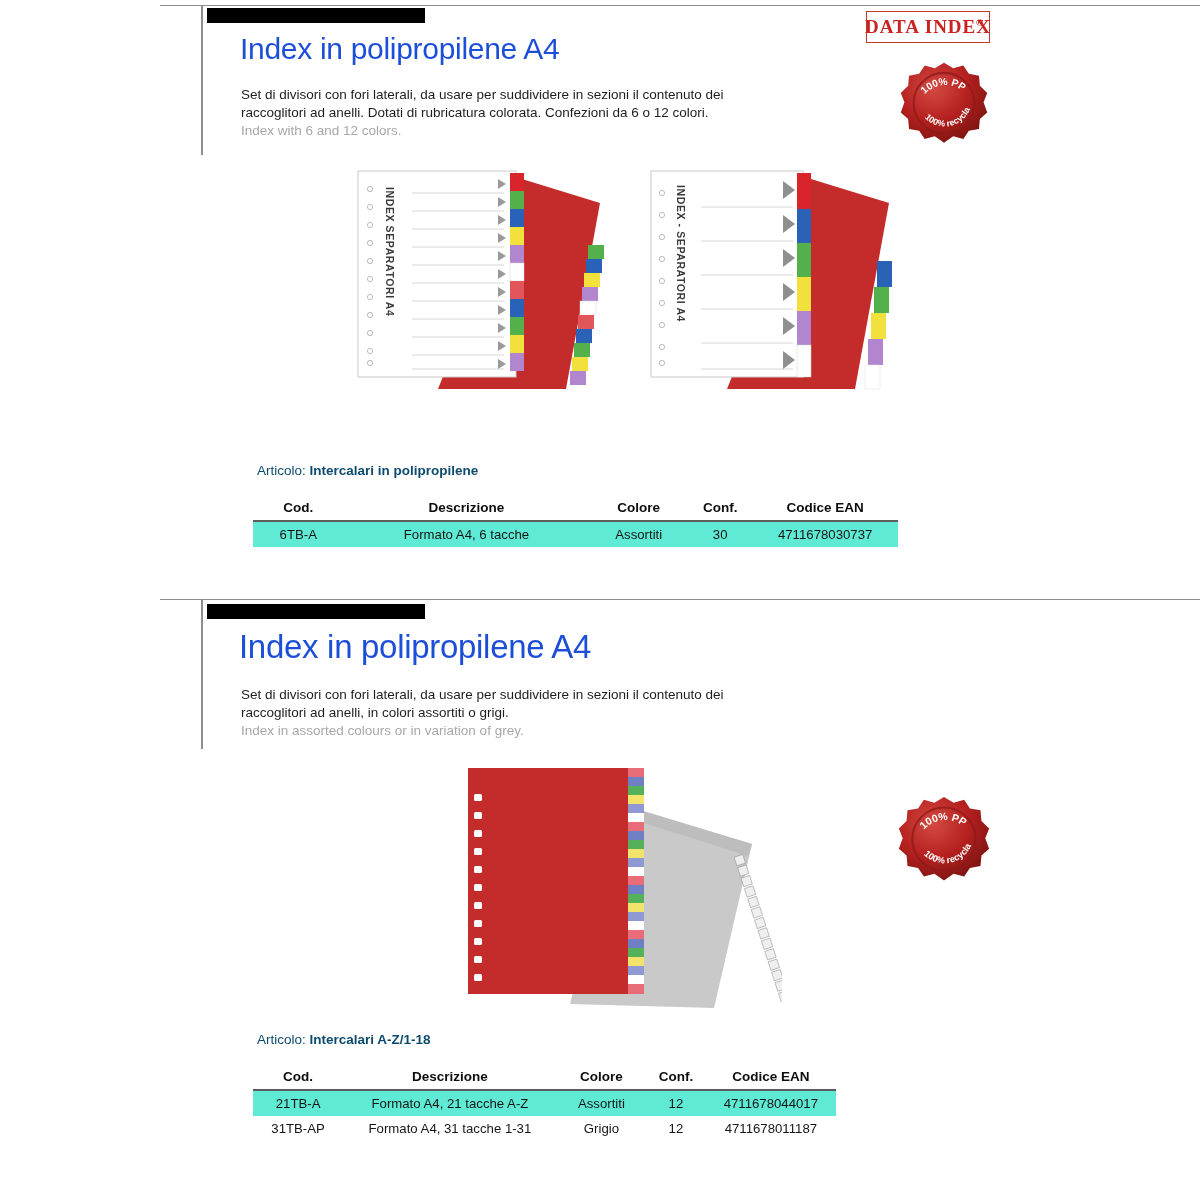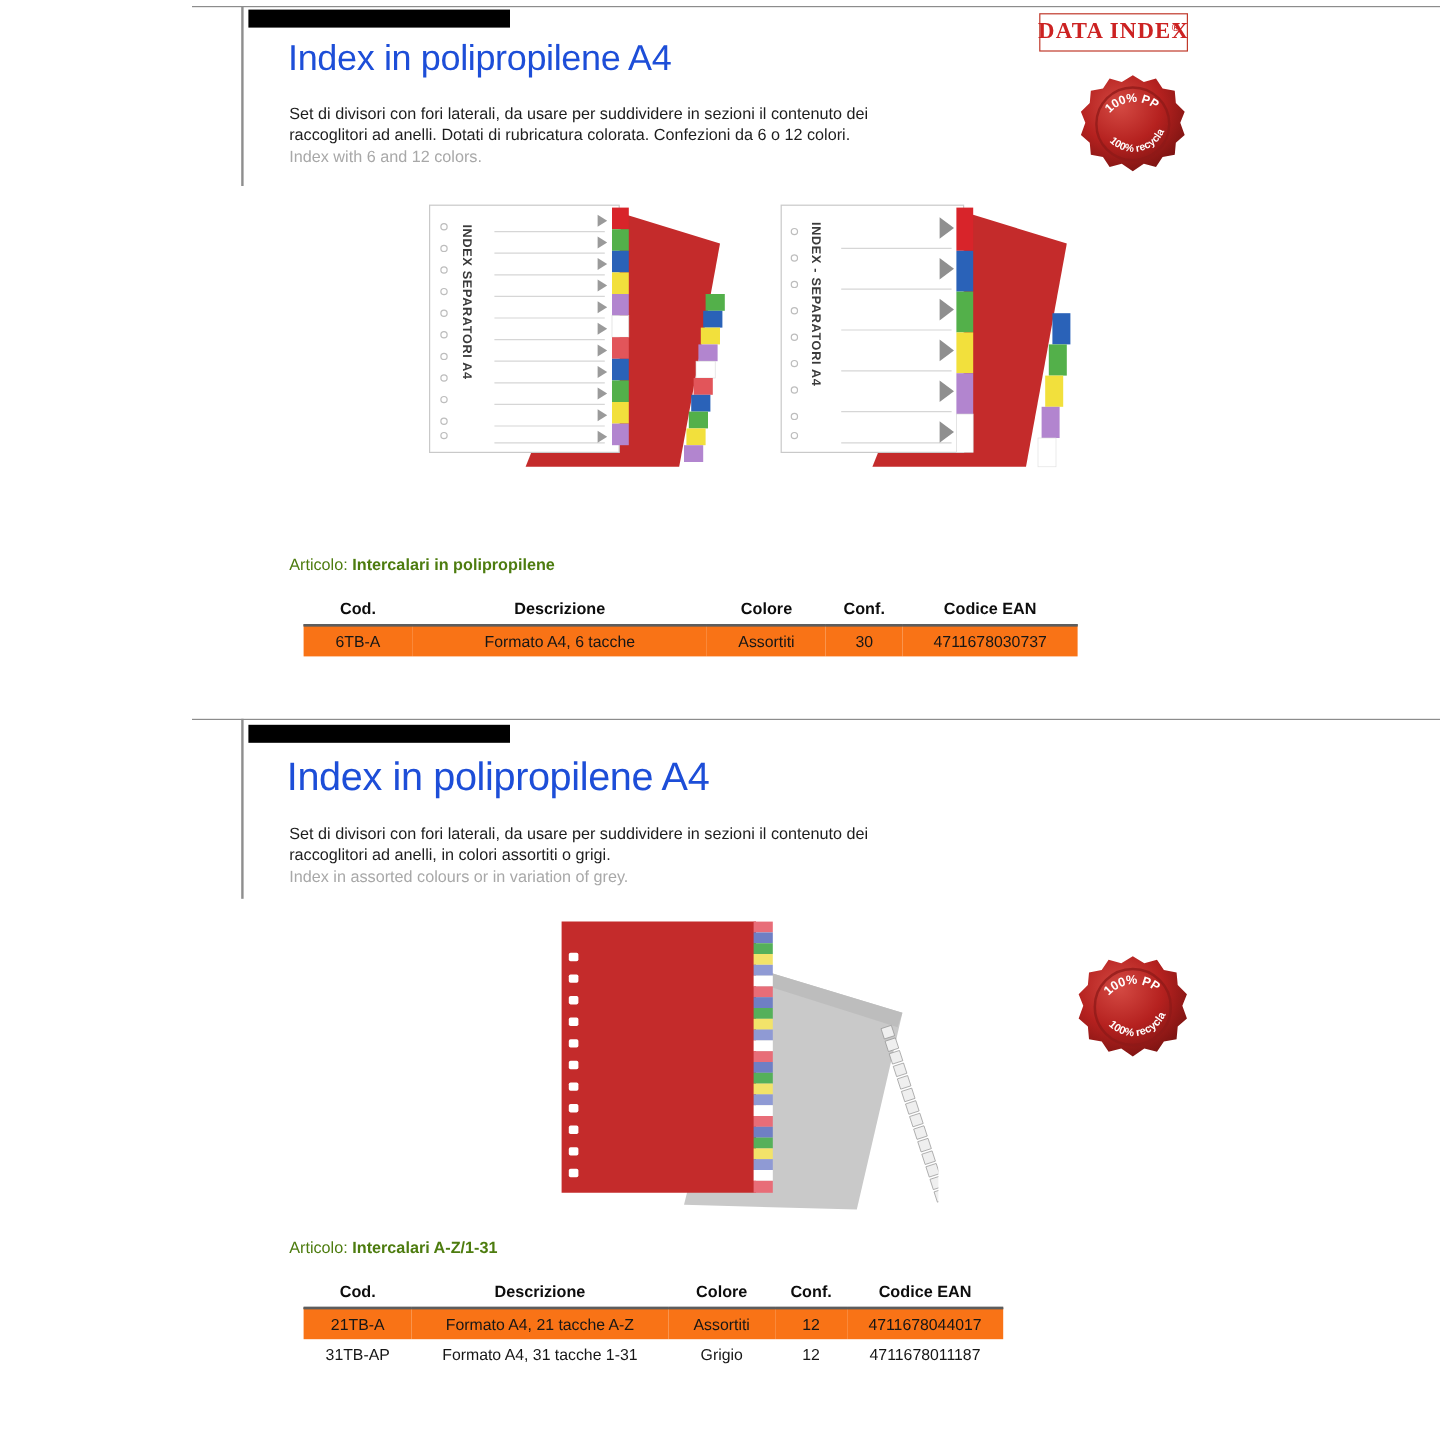--- a/index.html
+++ b/index.html
@@ -18,35 +18,35 @@
 
   .heading{
     position:absolute;font-weight:400;letter-spacing:-0.3px;
     color:#1d4ed8;white-space:nowrap;
   }
   .desc{position:absolute;width:560px;line-height:1.30;}
   .desc .it{display:block;font-size:13.5px;color:#1d1d1d;}
   .desc .en{display:block;font-size:13.5px;color:#a8a8a8;margin-top:1px;}
 
   
-  .articolo{position:absolute;font-size:13.5px;color:#4d7c0f;white-space:nowrap;}
+  .articolo{position:absolute;font-size:13.5px;color:#0c4a6e;white-space:nowrap;margin-left:16px;}
   .articolo b{font-weight:700;}
 
   
   .tbl{position:absolute;border-collapse:collapse;}
   .tbl th{
     font-size:13.5px;font-weight:700;color:#0d0d0d;
     padding:4px 2px 5px 2px;text-align:center;
     border-bottom:2px solid #5d5d5d;
   }
   .tbl td{
     font-size:13.2px;color:#161616;padding:5px 2px;
     text-align:center;white-space:nowrap;
   }
-  .tbl tr.alt td{background:#f97316;}
+  .tbl tr.alt td{background:#5eead4;}
 
   
   .logo{
     position:absolute;border:1.6px solid #c0392b;background:#fff;
     display:flex;align-items:center;justify-content:center;
   }
   .logo .txt{
     font-family:"Liberation Serif", serif;font-weight:700;
     color:#cc2222;letter-spacing:1px;font-size:19px;white-space:nowrap;
     position:relative;
@@ -371,21 +371,21 @@
           <rect x="176" y="201" width="16" height="9" fill="#f2e36a"></rect>
           <rect x="176" y="210" width="16" height="9" fill="#8f9ad4"></rect>
           <rect x="176" y="219" width="16" height="9" fill="#ffffff"></rect>
           <rect x="176" y="228" width="16" height="10" fill="#e86d78"></rect>
         </g>
       </svg>
     </div>
 
     <div class="articolo" style="left:241px;top:434px;">
       <span>Articolo:</span>
-      <b>Intercalari A-Z/1-31</b>
+      <b>Intercalari A-Z/1-18</b>
     </div>
 
     <table class="tbl" style="left:253px;top:467px;width:583px;">
       <thead>
         <tr>
           <th style="width:90px;">Cod.</th>
           <th style="width:215px;">Descrizione</th>
           <th style="width:90px;">Colore</th>
           <th style="width:58px;">Conf.</th>
           <th style="width:130px;">Codice EAN</th>

